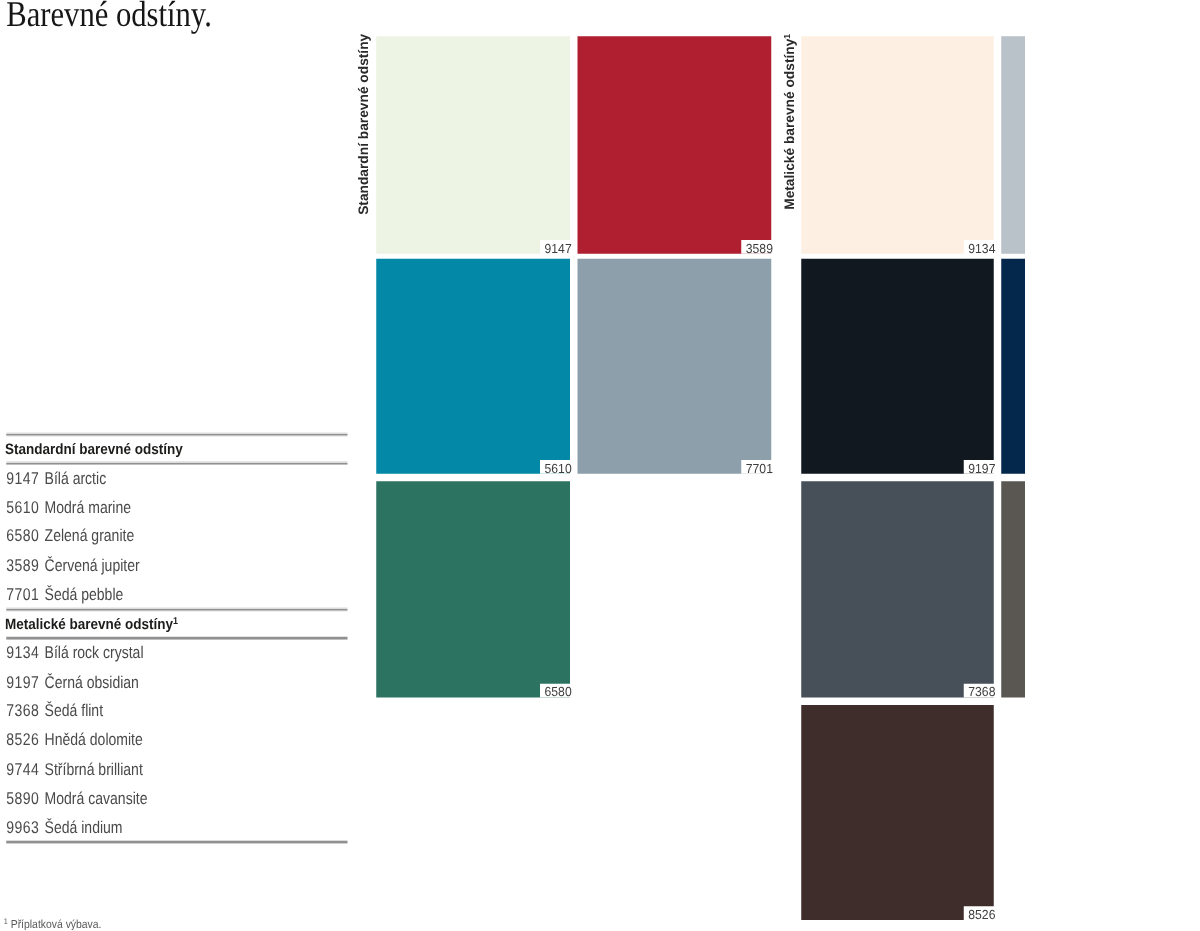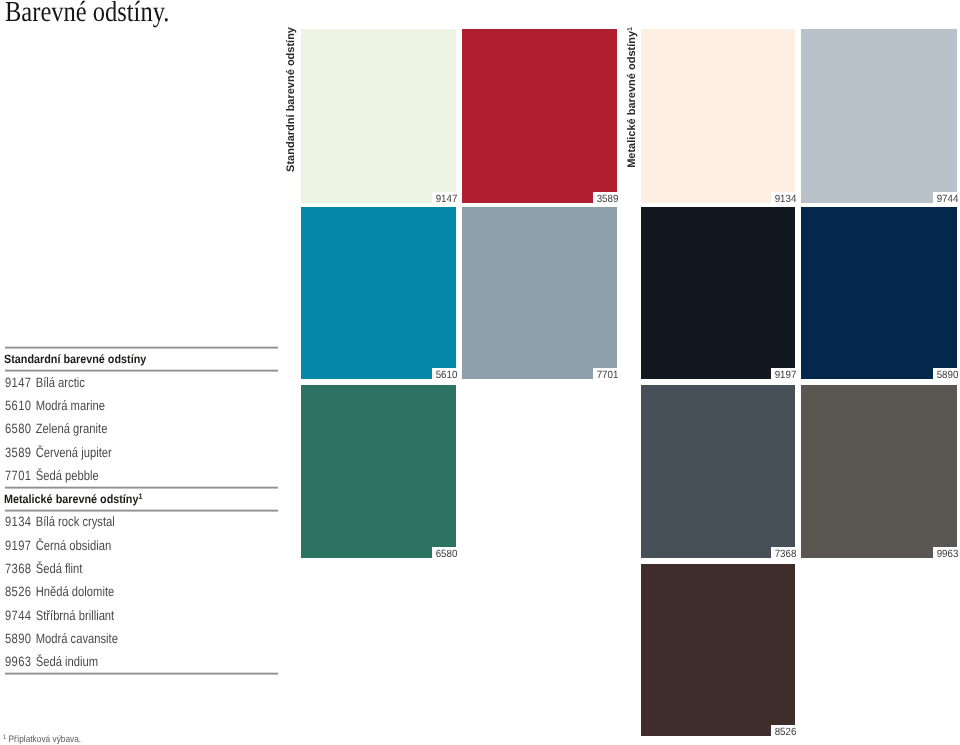--- a/index.html
+++ b/index.html
@@ -1,19 +1,19 @@
 <!DOCTYPE html>
 <html><head>
 <meta charset="utf-8">
 <style>
   html,body{margin:0;padding:0;}
   body{width:960px;height:745px;background:#ffffff;
        font-family:"Liberation Sans",sans-serif;
        -webkit-font-smoothing:antialiased;text-rendering:geometricPrecision;}
-  .page{position:relative;width:960px;height:745px;overflow:hidden;background:#fff;}
+  .page{position:relative;width:820px;height:745px;overflow:hidden;background:#fff;}
 
   
   .title{position:absolute;left:5px;top:-8px;
          font-family:"Liberation Serif",serif;font-size:29px;line-height:40px;
          color:#161616;white-space:nowrap;
          transform:scaleX(0.845);transform-origin:left top;}
 
   
   .swatch{position:absolute;}
   .swnum{position:absolute;right:-1px;bottom:0px;background:#ffffff;

